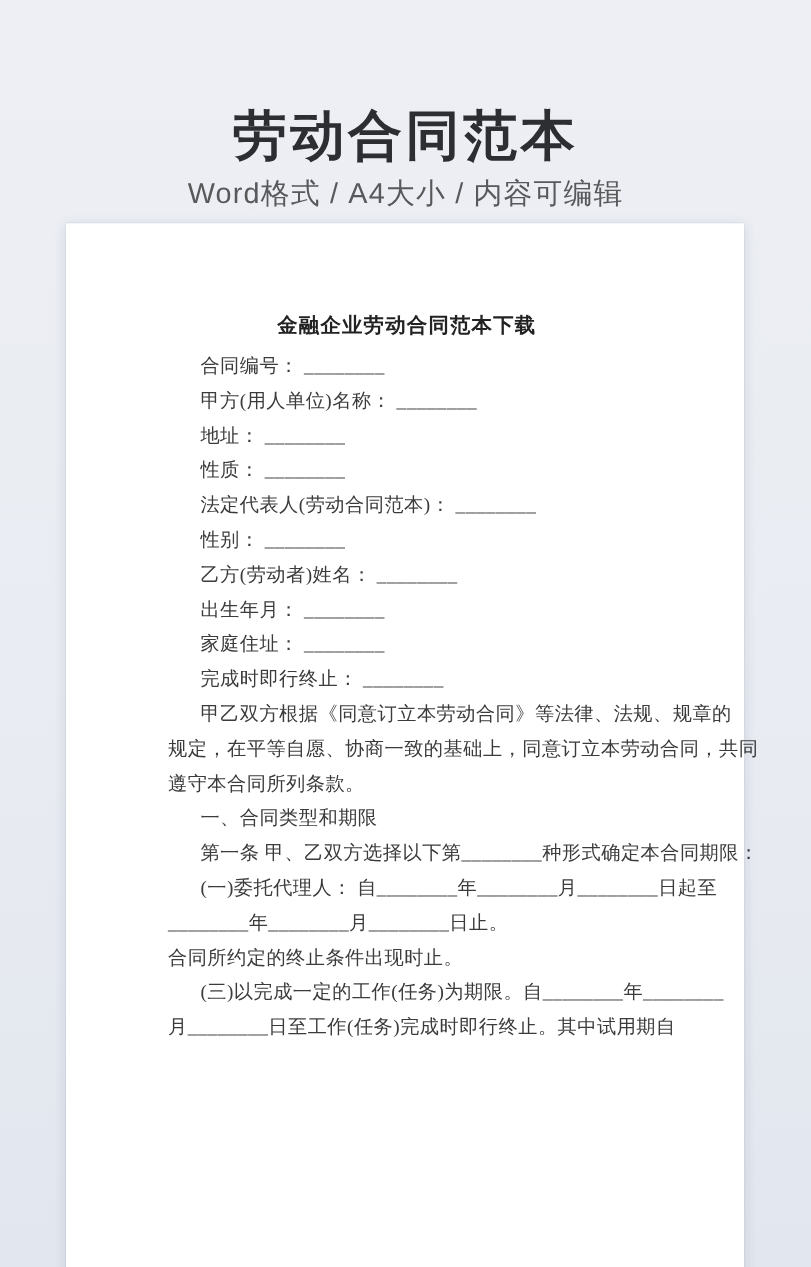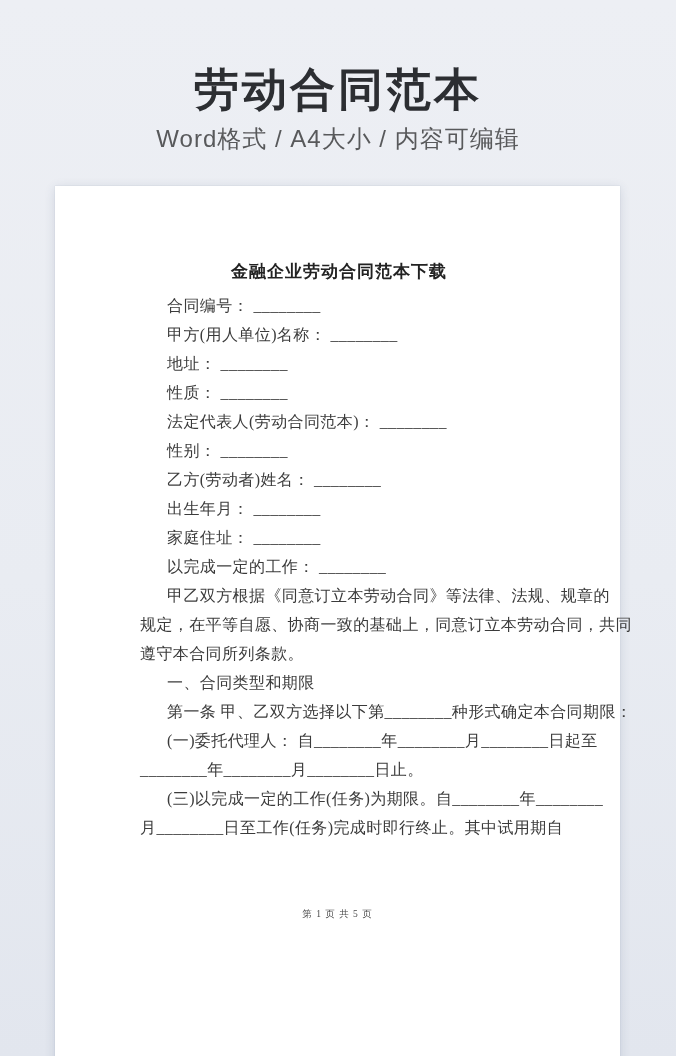--- a/index.html
+++ b/index.html
@@ -11,21 +11,21 @@
     --body-color:#3b3b3b;
     --doc-title-color:#222222;
     --footer-color:#4a4a4a;
   }
   html,body{margin:0;padding:0;}
   body{
     width:676px;height:1056px;position:relative;overflow:hidden;
     background:linear-gradient(180deg,var(--bg-top) 0%,#e9ecf2 55%,var(--bg-bottom) 100%);
     font-family:"Liberation Sans",sans-serif;
   }
-  .banner{ text-align:center; padding-top:65px; }
+  .banner{ text-align:center; padding-top:88px; }
   .banner h1{
     margin:0; font-size:45px; line-height:50px; font-weight:800;
     letter-spacing:3px; color:var(--title-color);
     font-family:"Liberation Sans",sans-serif;
   }
   .banner .subtitle{
     margin:9px 0 0; font-size:24px; line-height:30px;
     letter-spacing:1px; color:var(--subtitle-color); font-weight:400;
   }
   .doc-page{
@@ -67,26 +67,26 @@
     <div id="doc-body">
         <div class="doc-line indent">合同编号： ________</div>
         <div class="doc-line indent">甲方(用人单位)名称：  ________</div>
         <div class="doc-line indent">地址： ________</div>
         <div class="doc-line indent">性质： ________</div>
         <div class="doc-line indent">法定代表人(劳动合同范本)： ________</div>
         <div class="doc-line indent">性别： ________</div>
         <div class="doc-line indent">乙方(劳动者)姓名： ________</div>
         <div class="doc-line indent">出生年月： ________</div>
         <div class="doc-line indent">家庭住址： ________</div>
-        <div class="doc-line indent">以完成一定的工作： ________</div>
+        <div class="doc-line indent">完成时即行终止： ________</div>
         <div class="doc-line indent">甲乙双方根据《同意订立本劳动合同》等法律、法规、规章的</div>
         <div class="doc-line">规定，在平等自愿、协商一致的基础上，同意订立本劳动合同，共同</div>
         <div class="doc-line">遵守本合同所列条款。</div>
         <div class="doc-line indent">一、合同类型和期限</div>
         <div class="doc-line indent">第一条 甲、乙双方选择以下第________种形式确定本合同期限：</div>
         <div class="doc-line indent">(一)委托代理人： 自________年________月________日起至</div>
         <div class="doc-line">________年________月________日止。</div>
+        <div class="doc-line">合同所约定的终止条件出现时止。</div>
         <div class="doc-line indent">(三)以完成一定的工作(任务)为期限。自________年________</div>
         <div class="doc-line">月________日至工作(任务)完成时即行终止。其中试用期自</div>
       </div>
   </div>
-  <div class="doc-footer">第 1 页 共 5 页</div>
 </div>
 
 </body></html>

